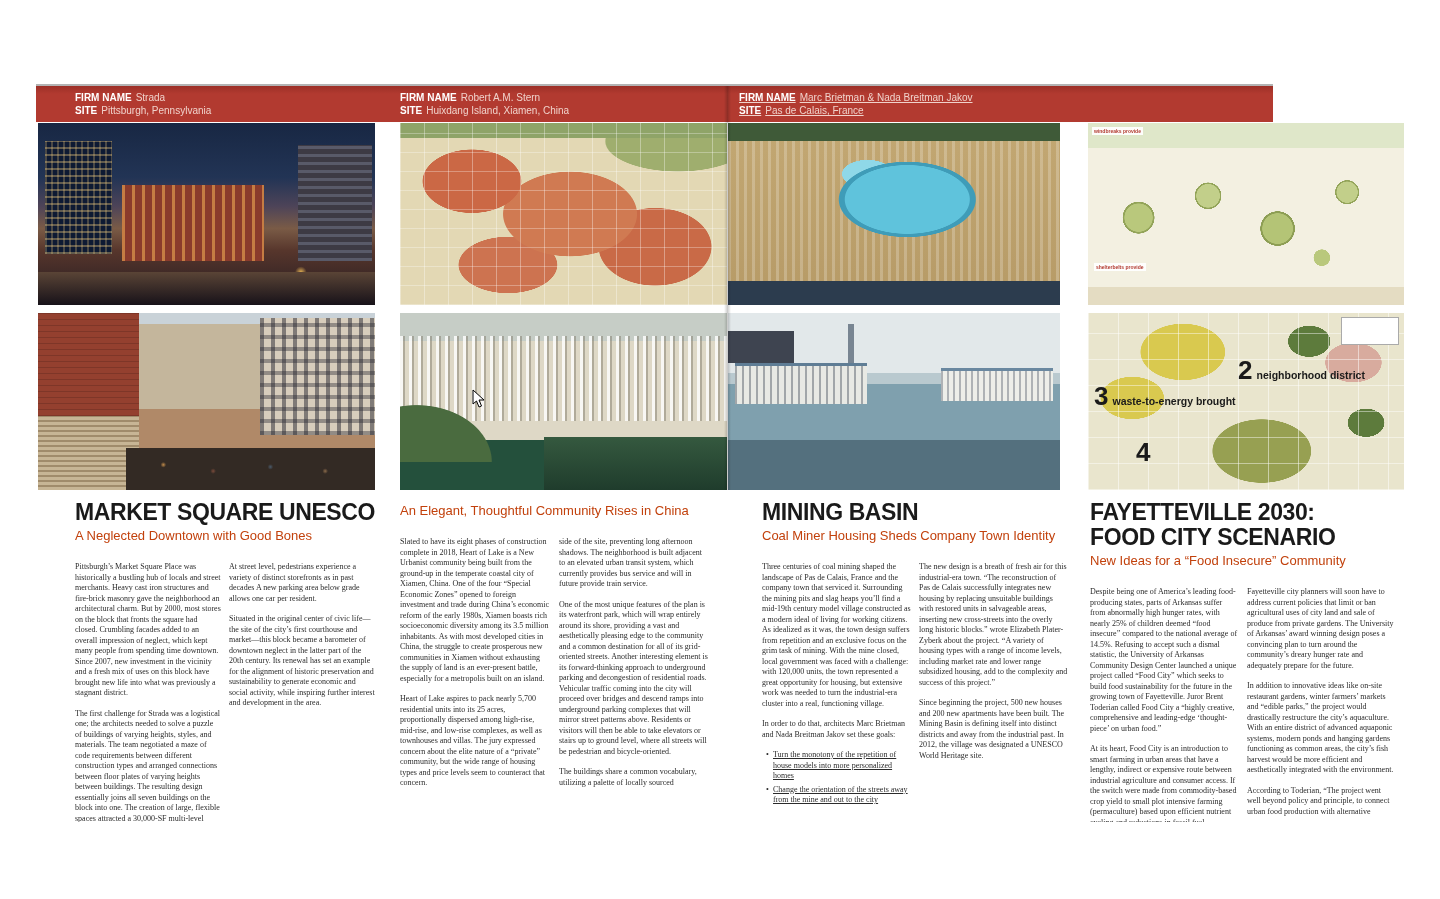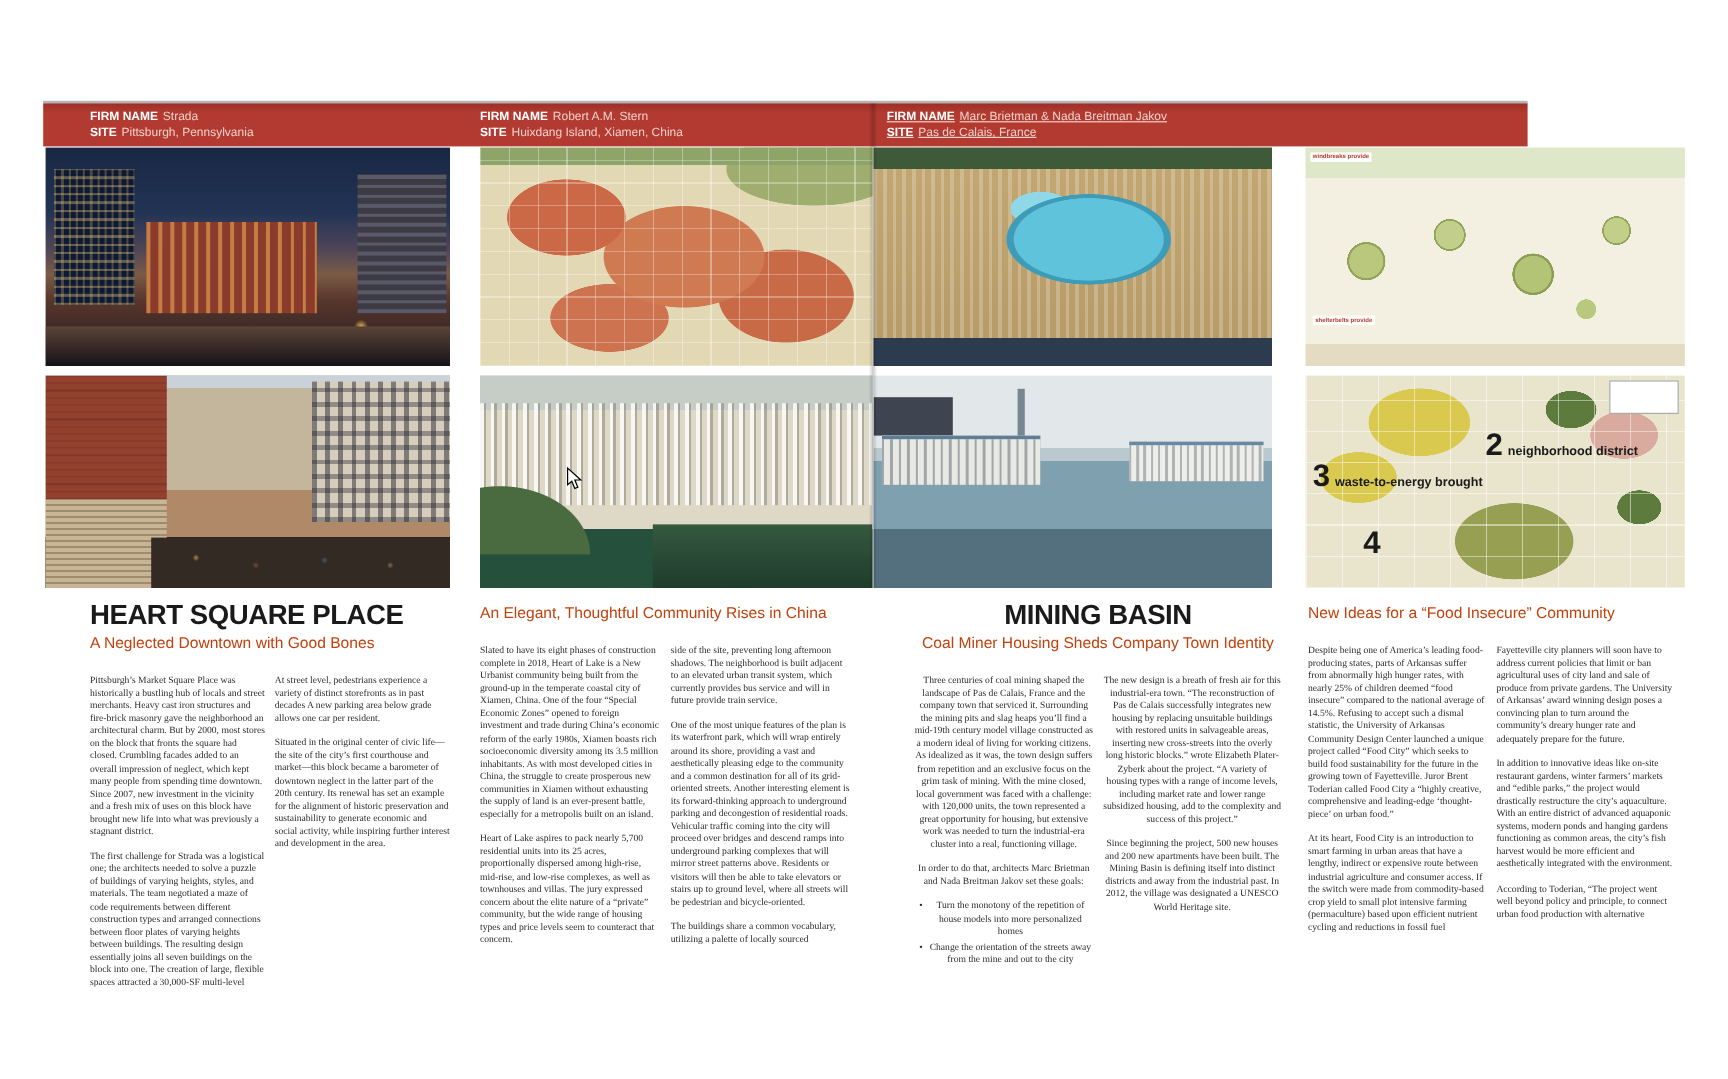--- a/index.html
+++ b/index.html
@@ -120,21 +120,21 @@
 
   
   .article{position:absolute;top:500px;height:322px;overflow:hidden;}
   .article-title{font-weight:bold;font-size:23px;line-height:25px;letter-spacing:-0.4px;
                  color:#1a1a1a;white-space:pre-line;}
   .article-subtitle{font-size:13px;line-height:16px;color:#c2410c;margin-top:3px;}
   .article-body{display:flex;gap:8px;margin-top:18px;
                 font-family:"Liberation Serif",serif;font-size:8px;line-height:10.5px;color:#2b2b2b;}
   .acol{flex:1;min-width:0;}
   .article-body p{margin:0 0 10px 0;}
-  .article-body ul{margin:0 0 10px 0;padding-left:4px;list-style:none;}
+  .article-body ul{margin:0 0 10px 0;padding-left:4px;list-style:none;text-decoration:underline;}
   .article-body li{position:relative;padding-left:7px;margin-bottom:3px;}
   .article-body li::before{content:"\2022";position:absolute;left:0;top:0;}
 
   .cursor-svg{position:absolute;left:72px;top:76px;}
 </style>
 </head>
 <body>
 
 <div class="canvas">
 
@@ -198,21 +198,21 @@
     </div>
     <div class="mlabel" style="left:48px;top:126px;">
       <span class="mnum">4</span>
       <span class="mtxt"></span>
     </div>
   </div>
 
   <div class="gutter"></div>
 
   <div class="article" style="left:75px;width:300px;">
-    <div class="article-title">HEART SQUARE PLACE</div>
+    <div class="article-title">MARKET SQUARE UNESCO</div>
     <div class="article-subtitle">A Neglected Downtown with Good Bones</div>
     <div class="article-body">
       <div class="acol">
           <p>Pittsburgh’s Market Square Place was historically a bustling hub of locals and street merchants. Heavy cast iron structures and fire-brick masonry gave the neighborhood an architectural charm. But by 2000, most stores on the block that fronts the square had closed. Crumbling facades added to an overall impression of neglect, which kept many people from spending time downtown. Since 2007, new investment in the vicinity and a fresh mix of uses on this block have brought new life into what was previously a stagnant district.</p>
           <p>The first challenge for Strada was a logistical one; the architects needed to solve a puzzle of buildings of varying heights, styles, and materials. The team negotiated a maze of code requirements between different construction types and arranged connections between floor plates of varying heights between buildings. The resulting design essentially joins all seven buildings on the block into one. The creation of large, flexible spaces attracted a 30,000-SF multi-level</p>
         </div>
       <div class="acol">
           <p>At street level, pedestrians experience a variety of distinct storefronts as in past decades A new parking area below grade allows one car per resident.</p>
           <p>Situated in the original center of civic life—the site of the city’s first courthouse and market—this block became a barometer of downtown neglect in the latter part of the 20th century. Its renewal has set an example for the alignment of historic preservation and sustainability to generate economic and social activity, while inspiring further interest and development in the area.</p>
         </div>
@@ -227,40 +227,42 @@
           <p>Heart of Lake aspires to pack nearly 5,700 residential units into its 25 acres, proportionally dispersed among high-rise, mid-rise, and low-rise complexes, as well as townhouses and villas. The jury expressed concern about the elite nature of a “private” community, but the wide range of housing types and price levels seem to counteract that concern.</p>
         </div>
       <div class="acol">
           <p>side of the site, preventing long afternoon shadows. The neighborhood is built adjacent to an elevated urban transit system, which currently provides bus service and will in future provide train service.</p>
           <p>One of the most unique features of the plan is its waterfront park, which will wrap entirely around its shore, providing a vast and aesthetically pleasing edge to the community and a common destination for all of its grid-oriented streets. Another interesting element is its forward-thinking approach to underground parking and decongestion of residential roads. Vehicular traffic coming into the city will proceed over bridges and descend ramps into underground parking complexes that will mirror street patterns above. Residents or visitors will then be able to take elevators or stairs up to ground level, where all streets will be pedestrian and bicycle-oriented.</p>
           <p>The buildings share a common vocabulary, utilizing a palette of locally sourced</p>
         </div>
     </div>
   </div>
 
-  <div class="article" style="left:762px;width:306px;text-align:center;">
+  <div class="article" style="left:762px;width:306px;">
     <div class="article-title">MINING BASIN</div>
     <div class="article-subtitle">Coal Miner Housing Sheds Company Town Identity</div>
     <div class="article-body">
       <div class="acol">
           <p>Three centuries of coal mining shaped the landscape of Pas de Calais, France and the company town that serviced it. Surrounding the mining pits and slag heaps you’ll find a mid-19th century model village constructed as a modern ideal of living for working citizens. As idealized as it was, the town design suffers from repetition and an exclusive focus on the grim task of mining. With the mine closed, local government was faced with a challenge: with 120,000 units, the town represented a great opportunity for housing, but extensive work was needed to turn the industrial-era cluster into a real, functioning village.</p>
           <p>In order to do that, architects Marc Brietman and Nada Breitman Jakov set these goals:</p>
           <ul>
             <li>Turn the monotony of the repetition of house models into more personalized homes</li>
             <li>Change the orientation of the streets away from the mine and out to the city</li>
           </ul>
         </div>
       <div class="acol">
           <p>The new design is a breath of fresh air for this industrial-era town. “The reconstruction of Pas de Calais successfully integrates new housing by replacing unsuitable buildings with restored units in salvageable areas, inserting new cross-streets into the overly long historic blocks.” wrote Elizabeth Plater-Zyberk about the project. “A variety of housing types with a range of income levels, including market rate and lower range subsidized housing, add to the complexity and success of this project.”</p>
           <p>Since beginning the project, 500 new houses and 200 new apartments have been built. The Mining Basin is defining itself into distinct districts and away from the industrial past. In 2012, the village was designated a UNESCO World Heritage site.</p>
         </div>
     </div>
   </div>
 
   <div class="article" style="left:1090px;width:306px;">
+    <div class="article-title">FAYETTEVILLE 2030:
+FOOD CITY SCENARIO</div>
     <div class="article-subtitle">New Ideas for a “Food Insecure” Community</div>
     <div class="article-body">
       <div class="acol">
           <p>Despite being one of America’s leading food-producing states, parts of Arkansas suffer from abnormally high hunger rates, with nearly 25% of children deemed “food insecure” compared to the national average of 14.5%. Refusing to accept such a dismal statistic, the University of Arkansas Community Design Center launched a unique project called “Food City” which seeks to build food sustainability for the future in the growing town of Fayetteville. Juror Brent Toderian called Food City a “highly creative, comprehensive and leading-edge ‘thought-piece’ on urban food.”</p>
           <p>At its heart, Food City is an introduction to smart farming in urban areas that have a lengthy, indirect or expensive route between industrial agriculture and consumer access. If the switch were made from commodity-based crop yield to small plot intensive farming (permaculture) based upon efficient nutrient cycling and reductions in fossil fuel</p>
         </div>
       <div class="acol">
           <p>Fayetteville city planners will soon have to address current policies that limit or ban agricultural uses of city land and sale of produce from private gardens. The University of Arkansas’ award winning design poses a convincing plan to turn around the community’s dreary hunger rate and adequately prepare for the future.</p>
           <p>In addition to innovative ideas like on-site restaurant gardens, winter farmers’ markets and “edible parks,” the project would drastically restructure the city’s aquaculture. With an entire district of advanced aquaponic systems, modern ponds and hanging gardens functioning as common areas, the city’s fish harvest would be more efficient and aesthetically integrated with the environment.</p>
           <p>According to Toderian, “The project went well beyond policy and principle, to connect urban food production with alternative</p>

